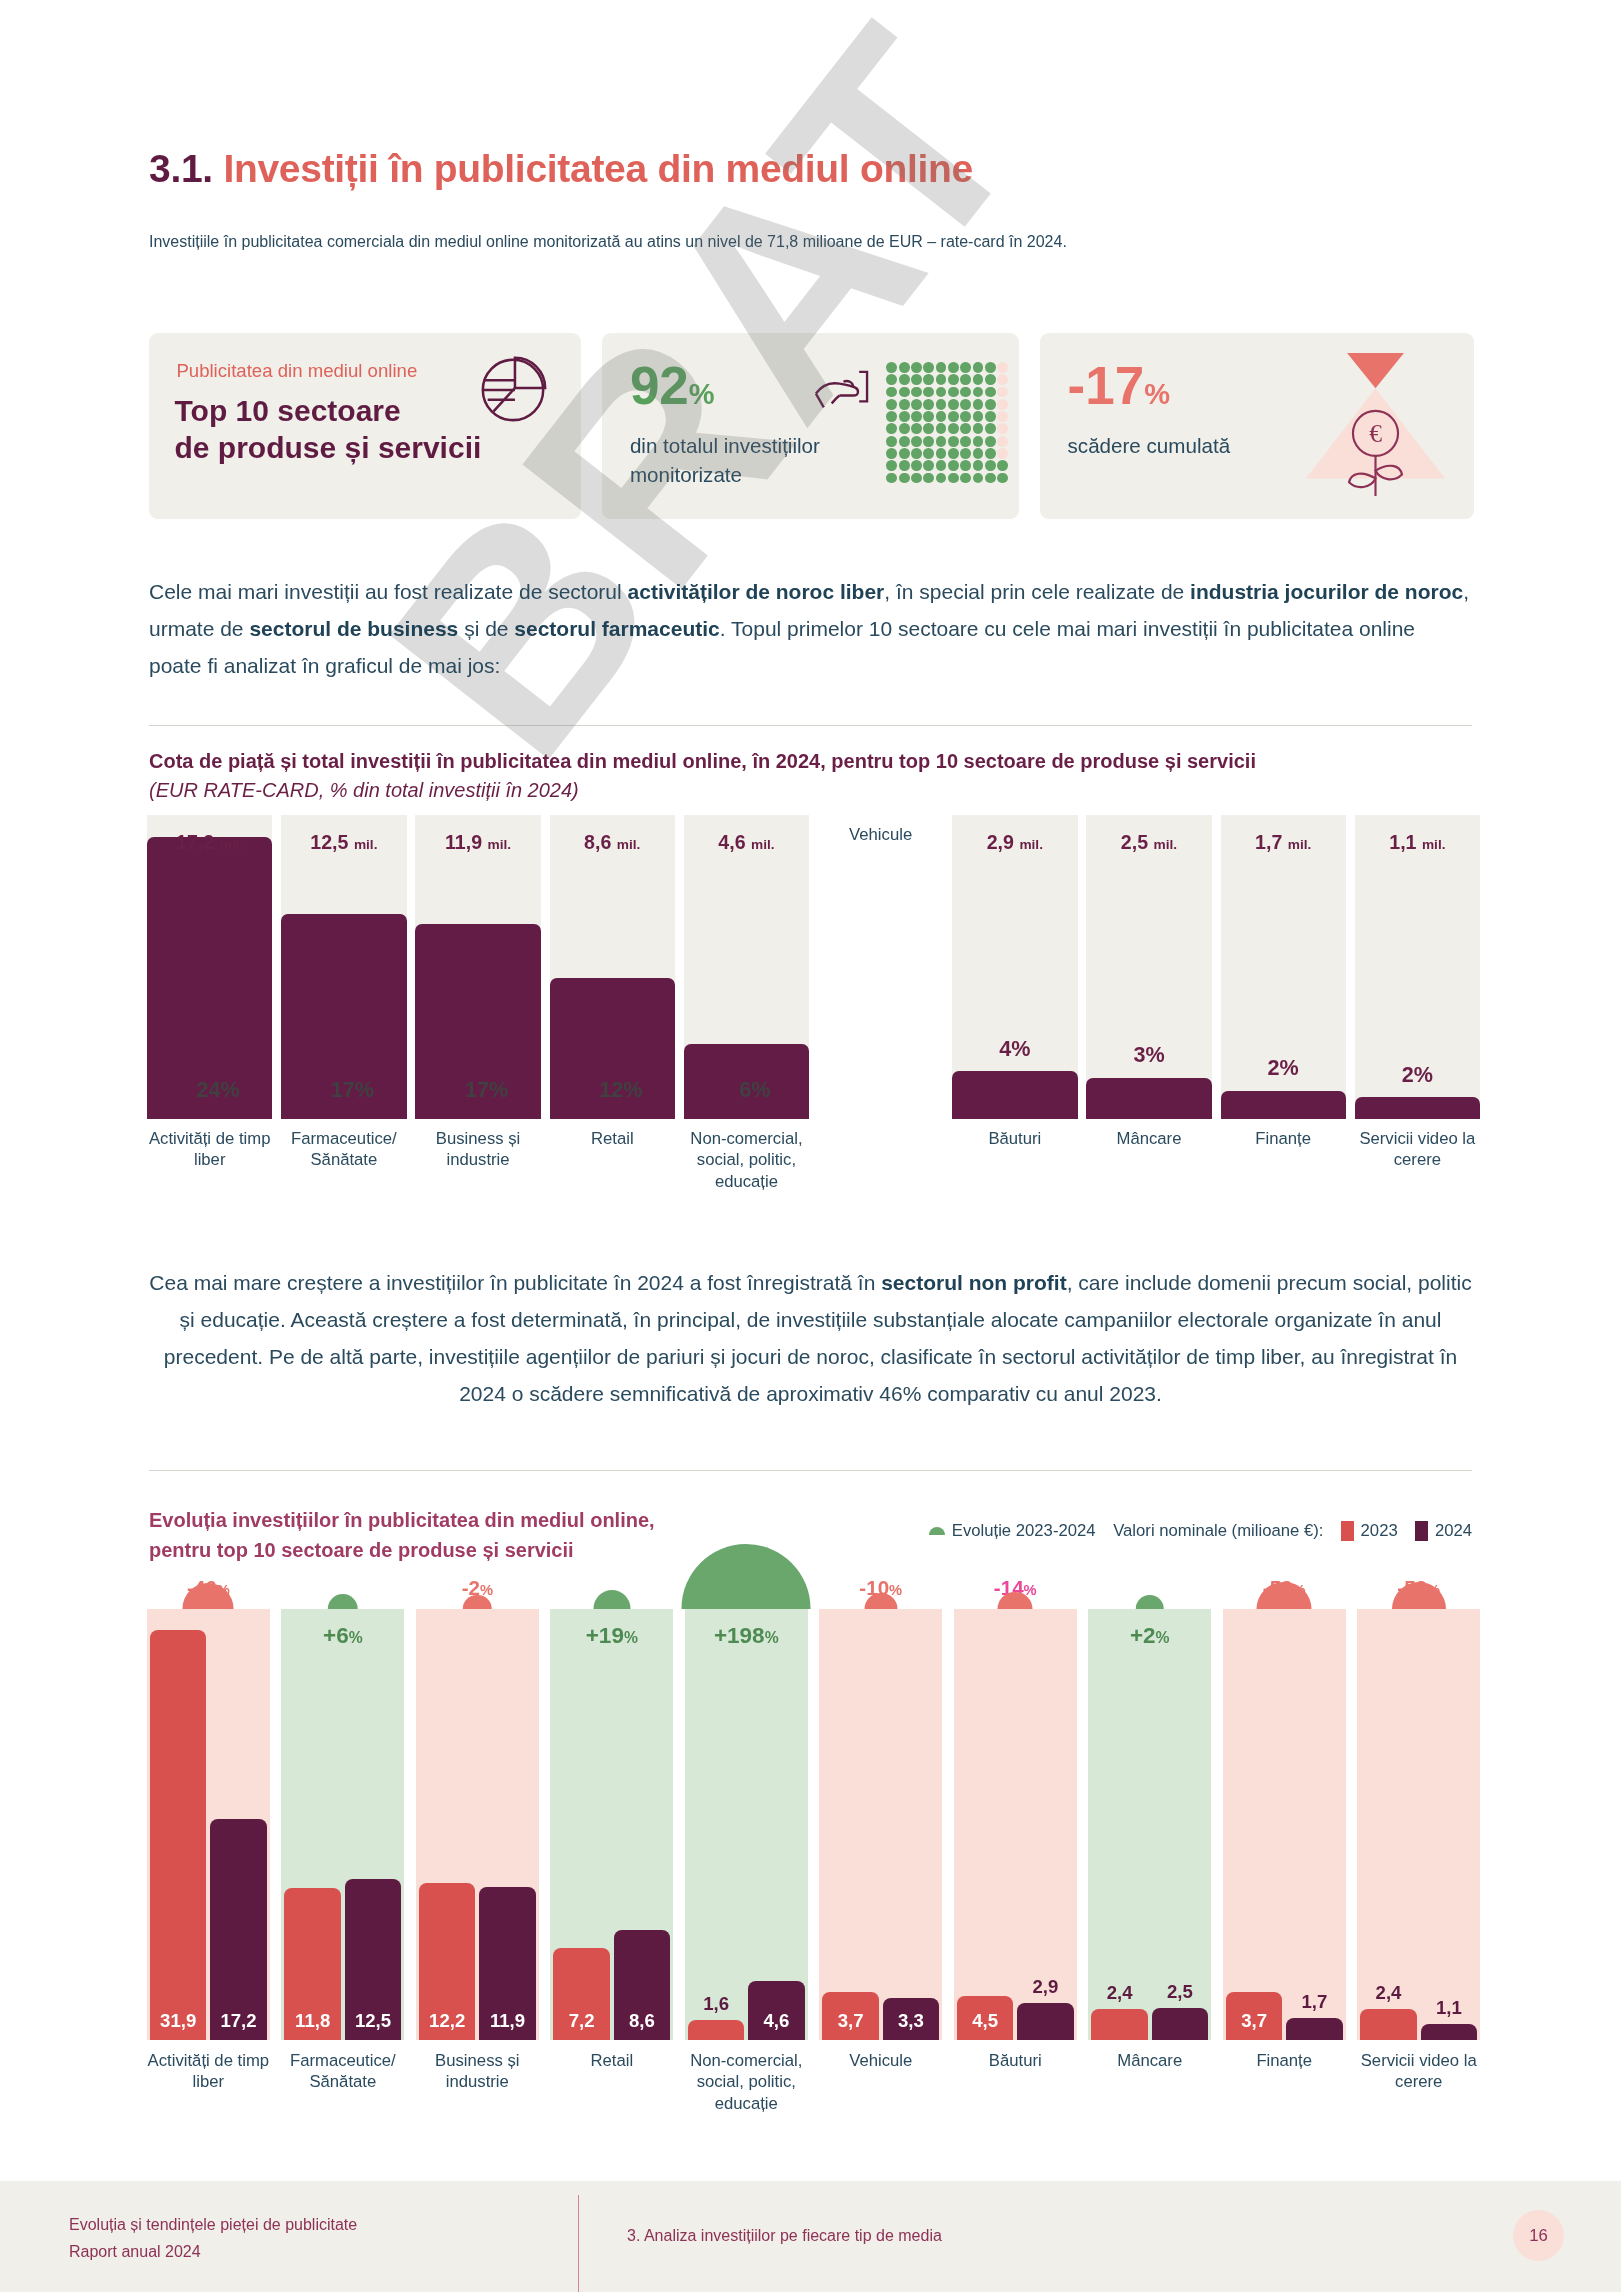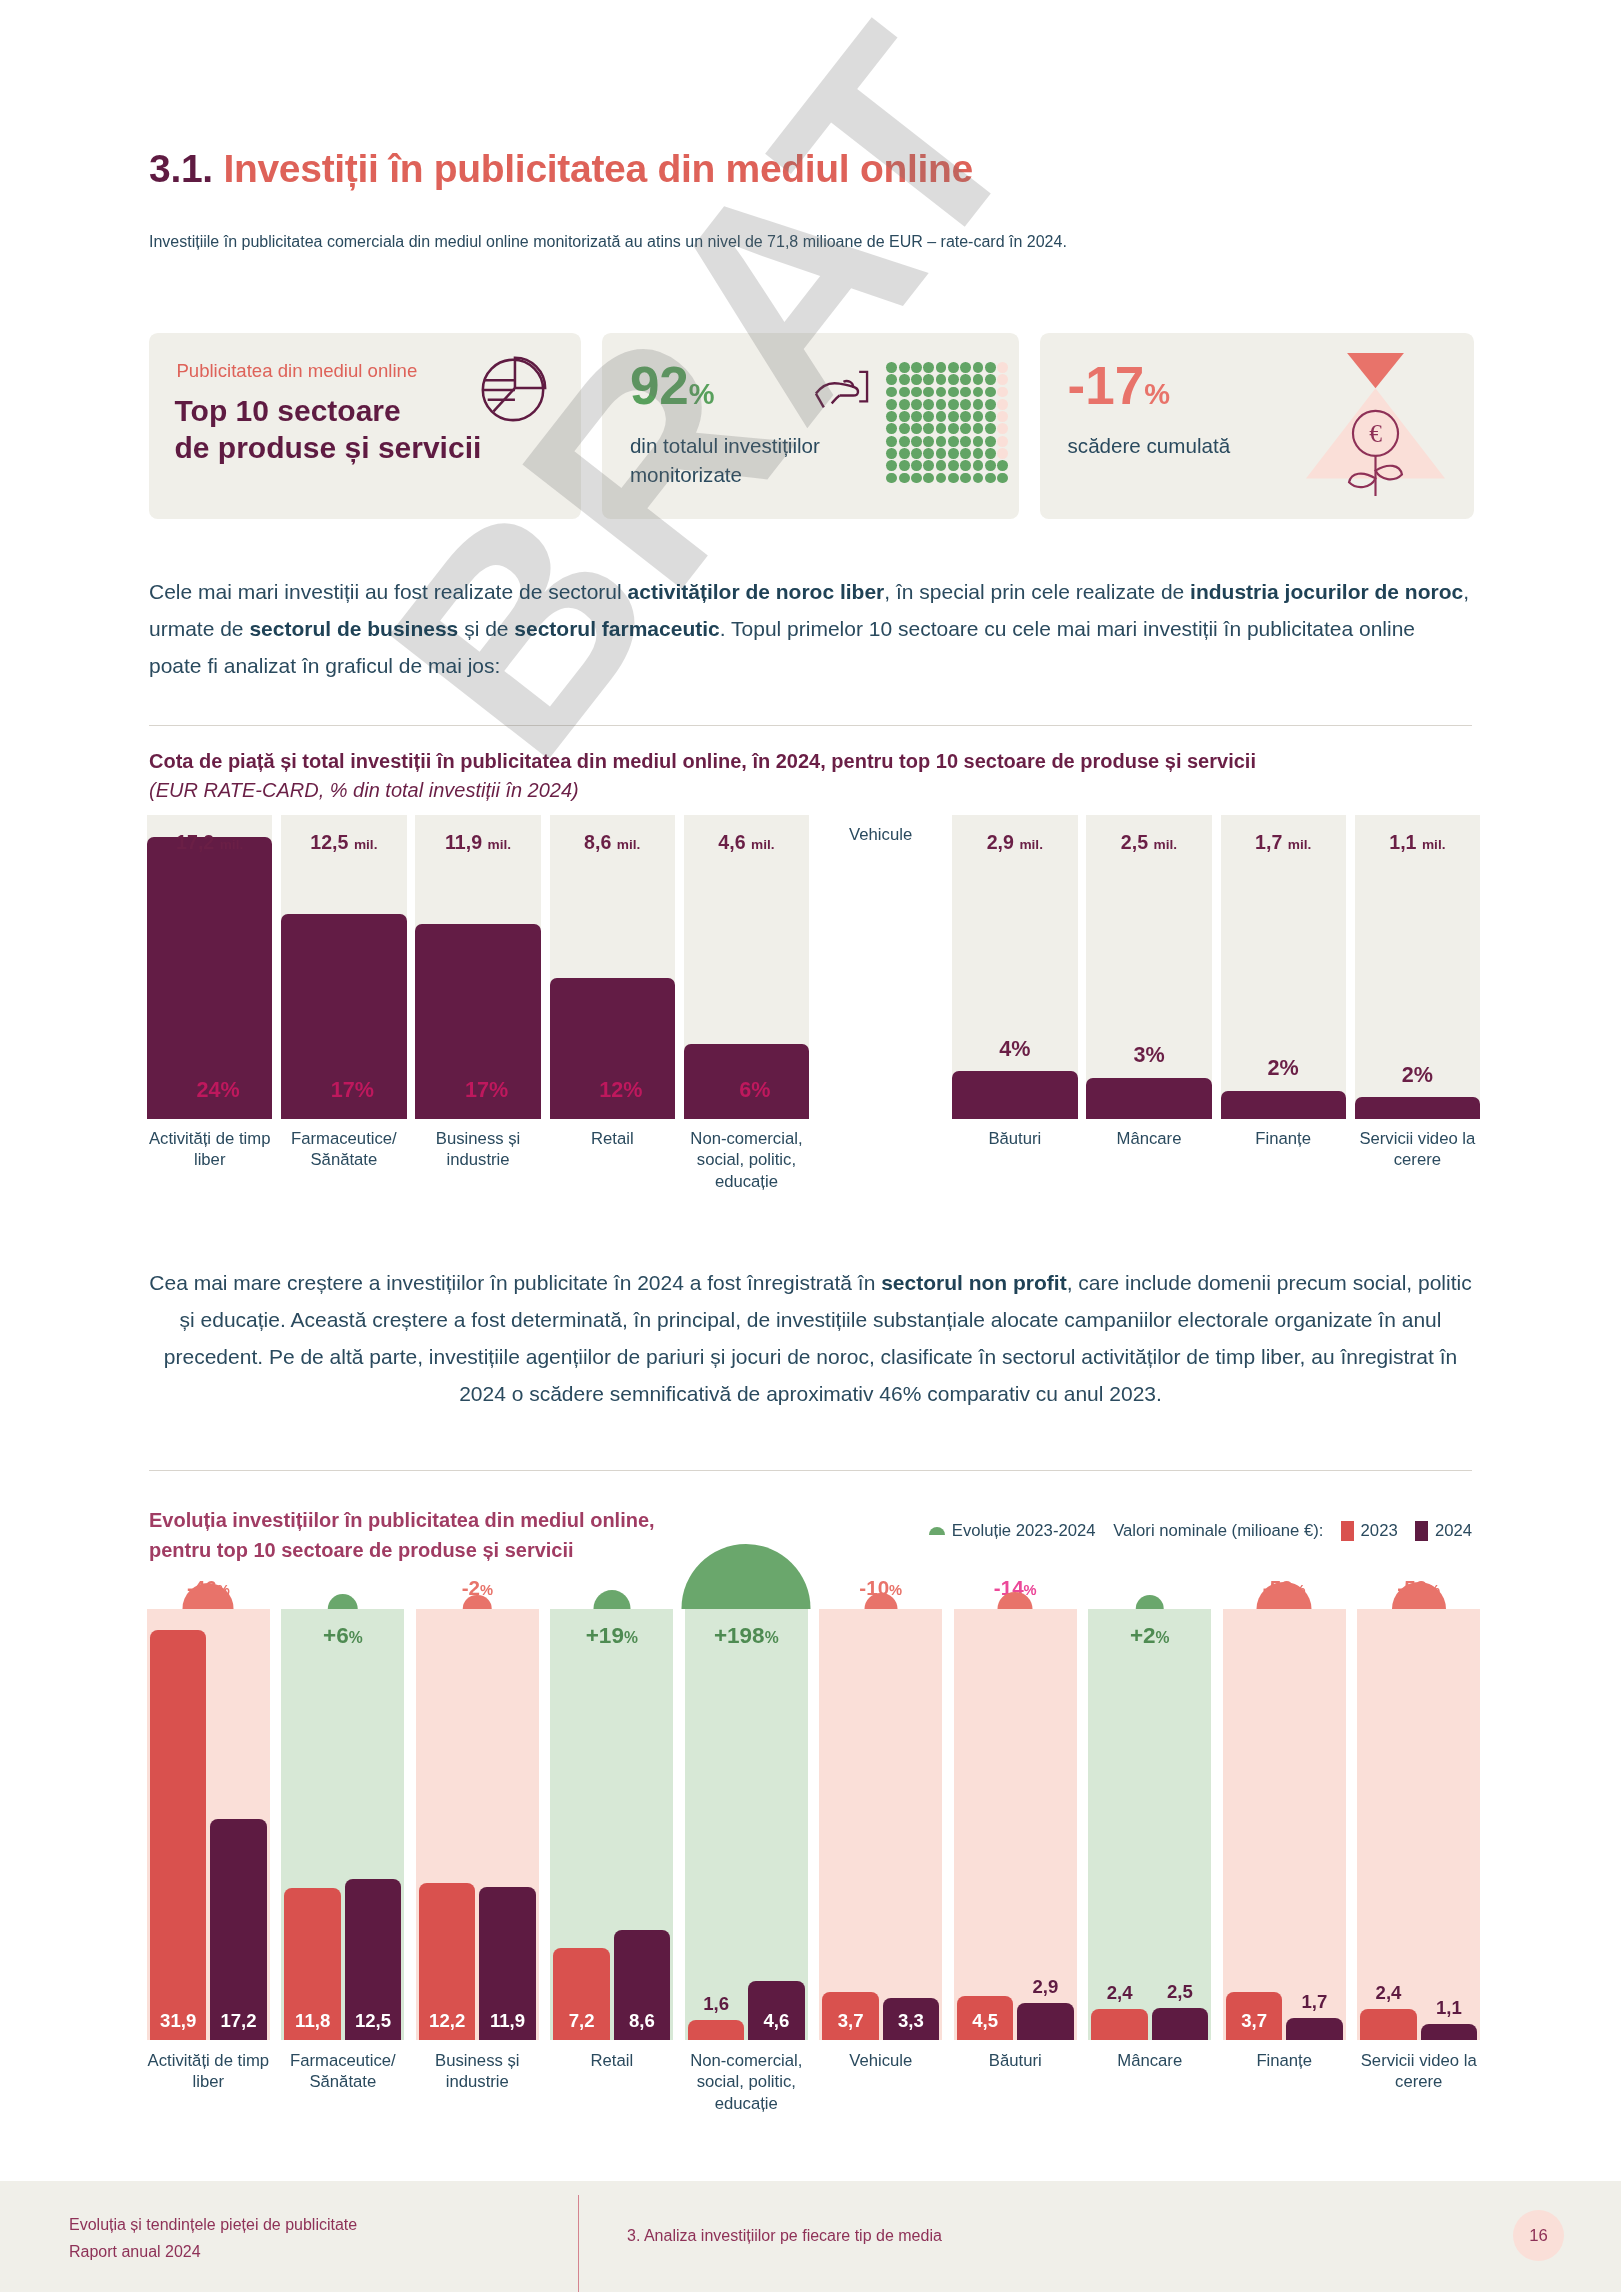--- a/index.html
+++ b/index.html
@@ -70,21 +70,21 @@
   .chart1-title { position: absolute; left: 149px; top: 750px; font-size: 20px; font-weight: 700; color: #6a1f46; }
   .chart1-sub { position: absolute; left: 149px; top: 779px; font-size: 20px; font-style: italic; color: #6a1f46; }
 
   .chart1 { position: absolute; left: 147px; top: 815px; width: 1333px; height: 402px; display: flex; gap: 8.8px; }
   .c1col { flex: 1; position: relative; display: flex; flex-direction: column; }
   .c1panel { position: relative; width: 100%; height: 304px; background: #f0efe9; }
   .c1bar { position: absolute; left: 0; right: 0; bottom: 0; background: #631c45; border-radius: 6.9px 6.9px 0 0; }
   .c1mil { position: absolute; left: 0; right: 0; top: 15.7px; text-align: center; font-size: 19.6px; font-weight: 700; color: #6a1f46; }
   .c1mil span { font-size: 13.7px; }
   .c1pct { position: absolute; left: 0; right: 0; font-size: 21.6px; font-weight: 700; text-align: center; }
-  .c1pct.inside { bottom: 15.7px; color: #be185d; padding-left: 17px; }
+  .c1pct.inside { bottom: 15.7px; color: #404040; padding-left: 17px; }
   .c1pct.outside { color: #6a1f46; }
   .c1lab { margin-top: 8.8px; text-align: center; font-size: 16.7px; line-height: 21.6px; color: #2a4a5e; }
 
   
   .chart2-title { position: absolute; left: 149px; top: 1505px; font-size: 20px; font-weight: 700; color: #a03c63; line-height: 30px; }
   .legend { position: absolute; right: 149px; top: 1521px; display: flex; align-items: center; gap: 17.6px; font-size: 16.7px; color: #2a4a5e; white-space: nowrap; }
   .legend .item { display: flex; align-items: center; gap: 6.9px; }
   .lg-hill { width: 15.7px; height: 8.8px; background: #6aa76c; border-radius: 8.8px 8.8px 0 0; }
   .sw { width: 12.7px; height: 19.6px; }
   .sw.r { background: #d9514e; }

